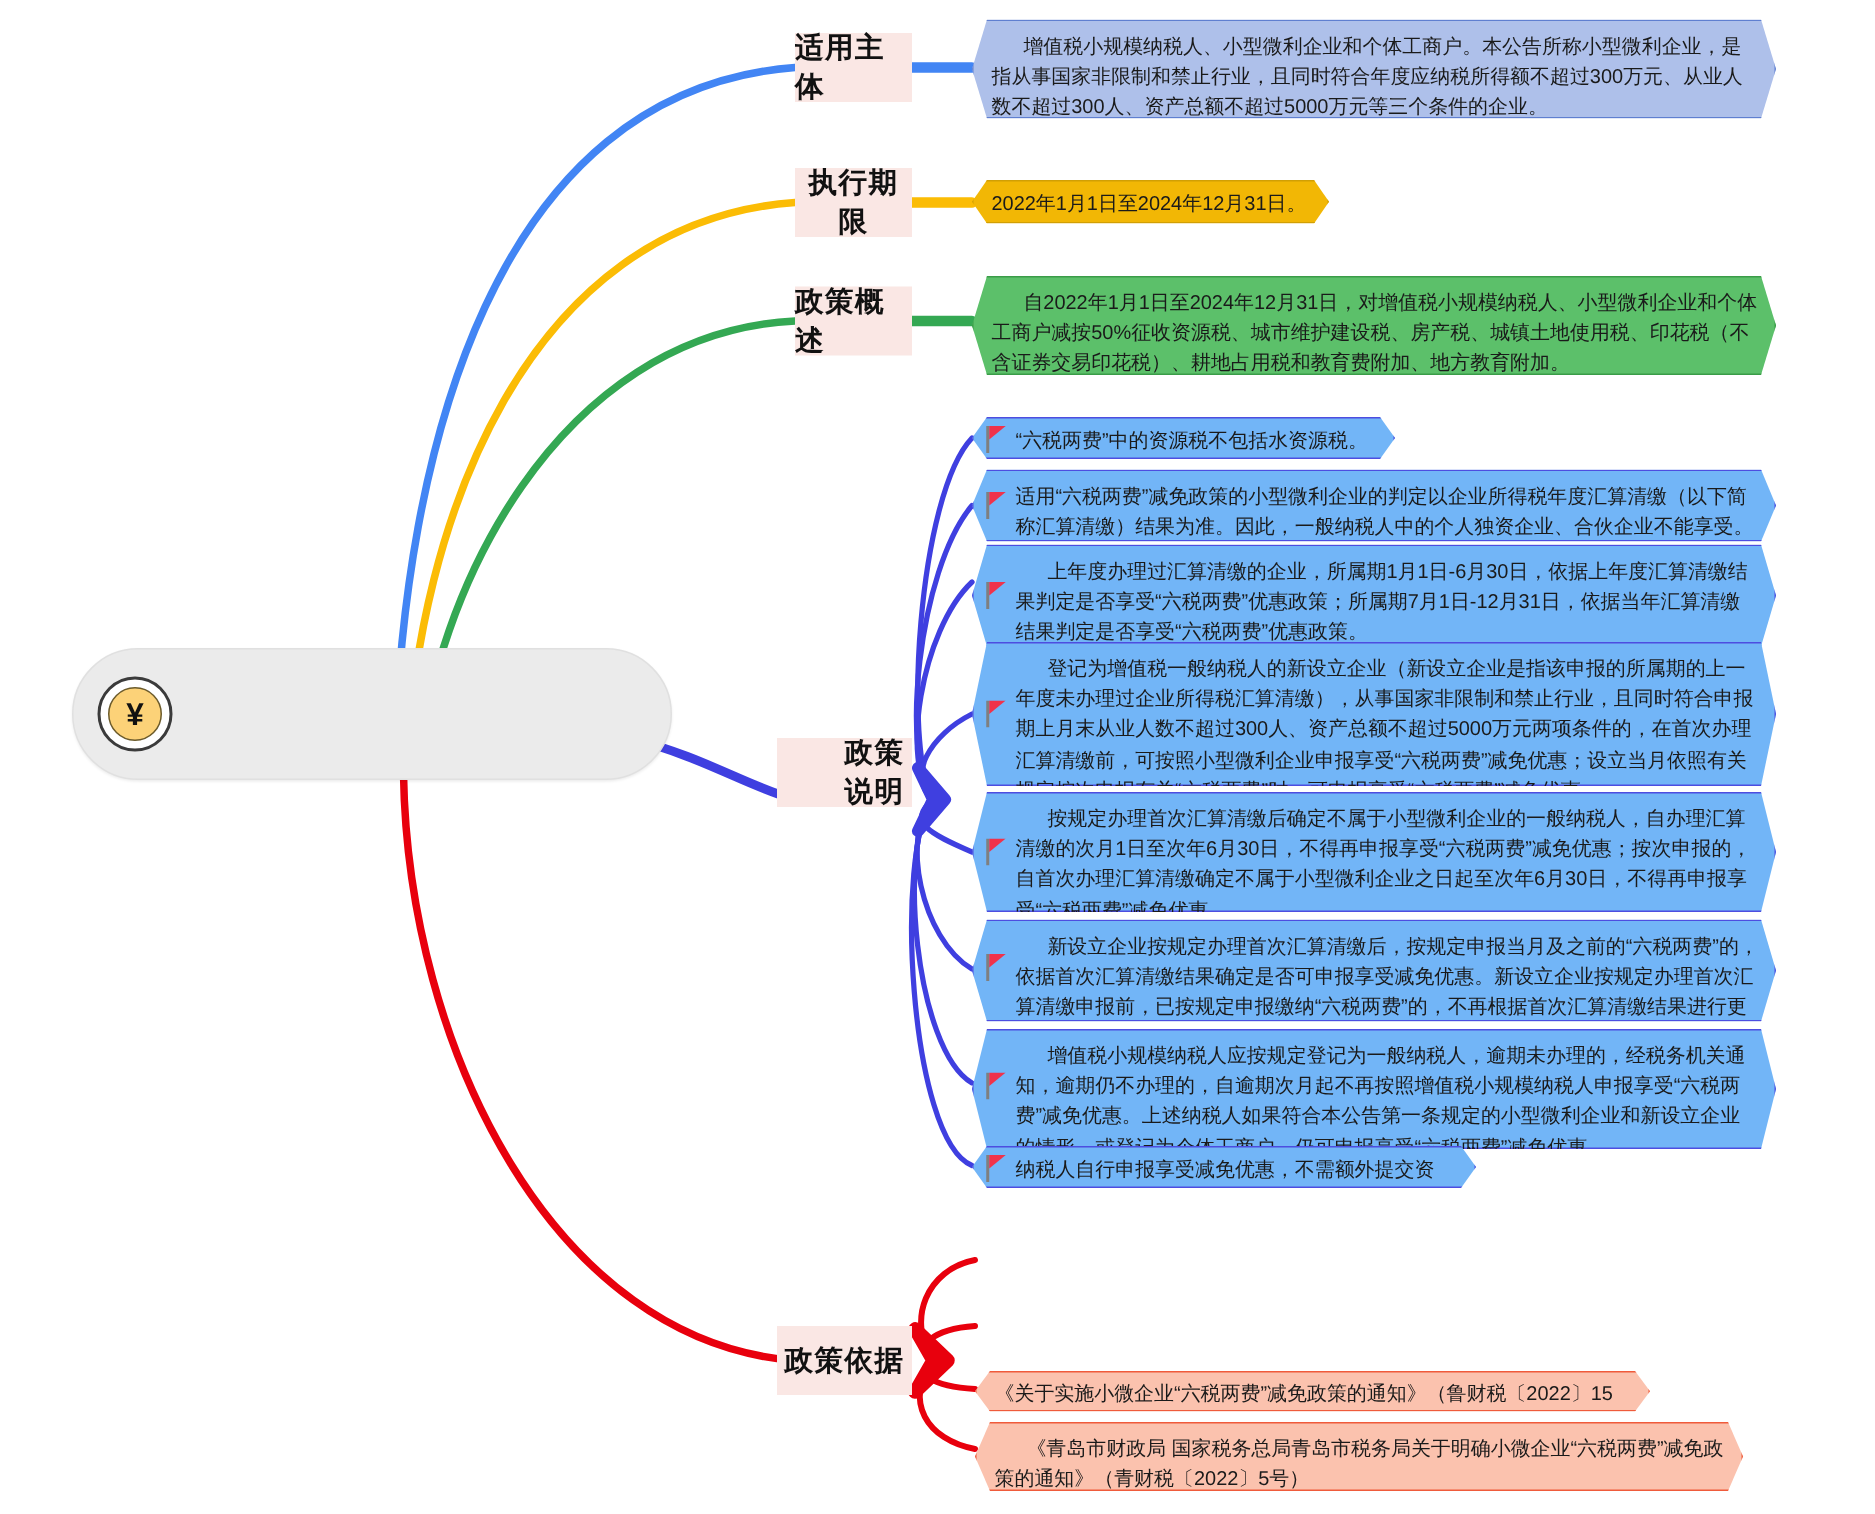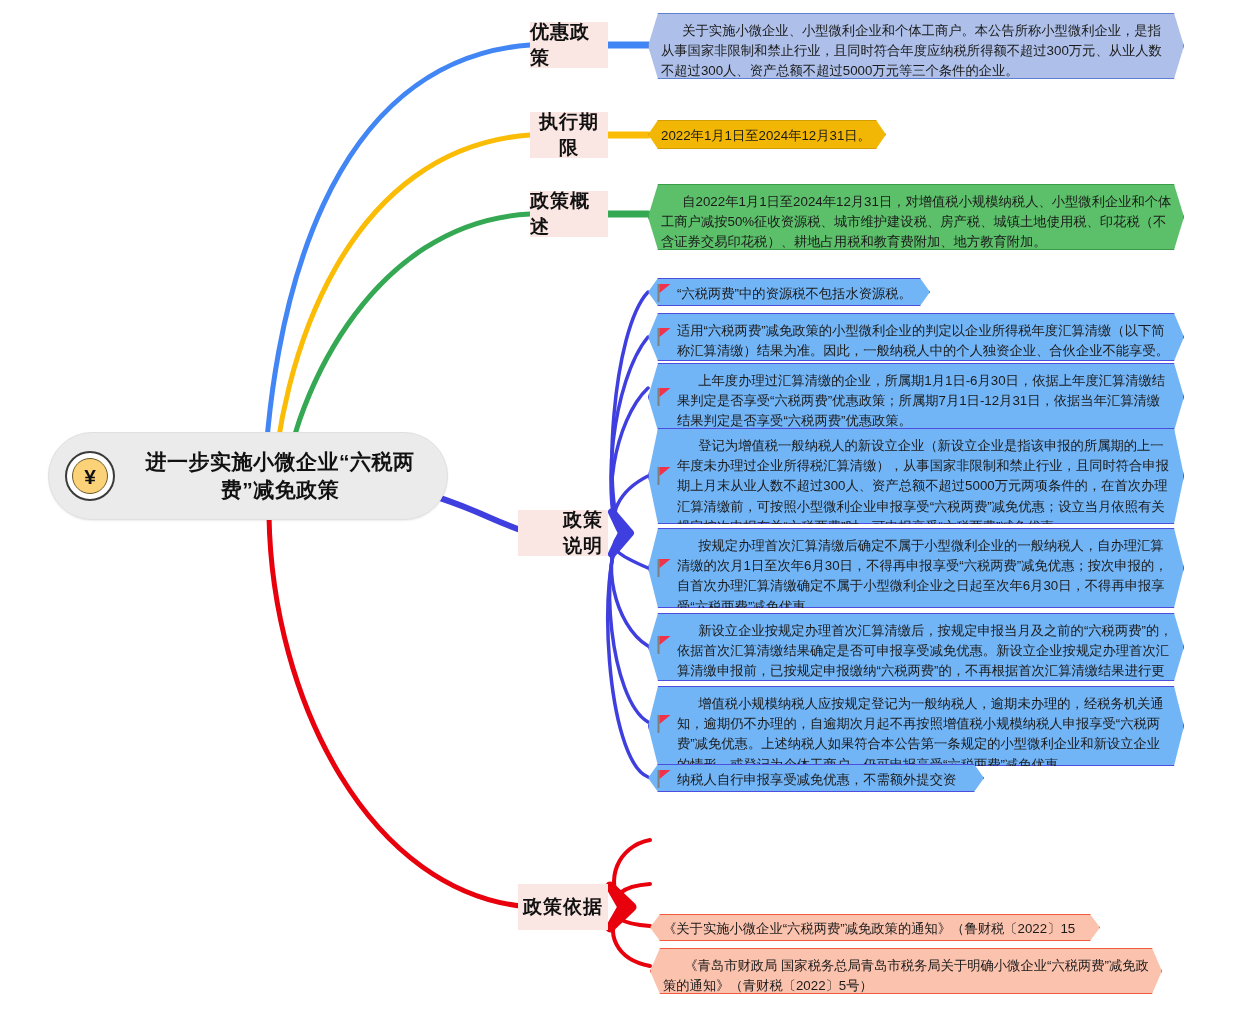--- a/index.html
+++ b/index.html
@@ -104,35 +104,34 @@
       <path d="M622,907 C608,916 622,924 650,926" stroke-width="4"></path>
       <path d="M622,907 C602,934 618,960 650,966" stroke-width="4"></path>
     </g>
     <path d="M610,886 L632,907 L610,928 L622,907 Z" fill="#e8000d" stroke="#e8000d" stroke-width="9" stroke-linejoin="round"></path>
   </svg>
 
   <div class="root-node">
     <div class="coin">
       <div class="coin-inner">¥</div>
     </div>
-    <div class="root-title">进一步实施小微企业“六税两费”减免政策</div>
-  </div>
-
-  <div class="branch-label" style="left:530px;top:22px;width:78px;height:46px;">优惠政策</div>
+  </div>
+
+  <div class="branch-label" style="left:530px;top:22px;width:78px;height:46px;">适用主体</div>
 
   <div class="branch-label" style="left:530px;top:112px;width:78px;height:46px;text-align:center;">执行期限</div>
 
   <div class="branch-label" style="left:530px;top:191px;width:78px;height:46px;">政策概述</div>
 
-  <div class="branch-label" style="left:518px;top:510px;width:90px;height:46px;padding-left:45px;">政策说明</div>
+  <div class="branch-label" style="left:518px;top:492px;width:90px;height:46px;padding-left:45px;">政策说明</div>
 
   <div class="branch-label" style="left:518px;top:884px;width:90px;height:46px;">政策依据</div>
 
   <div class="leaf leaf-blue-light indent" style="left:648px;top:13px;width:536px;height:66px;">
-    <span class="txt">关于实施小微企业、小型微利企业和个体工商户。本公告所称小型微利企业，是指从事国家非限制和禁止行业，且同时符合年度应纳税所得额不超过300万元、从业人数不超过300人、资产总额不超过5000万元等三个条件的企业。</span>
+    <span class="txt">增值税小规模纳税人、小型微利企业和个体工商户。本公告所称小型微利企业，是指从事国家非限制和禁止行业，且同时符合年度应纳税所得额不超过300万元、从业人数不超过300人、资产总额不超过5000万元等三个条件的企业。</span>
   </div>
 
   <div class="leaf leaf-amber" style="left:648px;top:120px;width:238px;height:29px;padding-top:5px;">
     <span class="txt">2022年1月1日至2024年12月31日。</span>
   </div>
 
   <div class="leaf leaf-green indent" style="left:648px;top:184px;width:536px;height:66px;">
     <span class="txt">自2022年1月1日至2024年12月31日，对增值税小规模纳税人、小型微利企业和个体工商户减按50%征收资源税、城市维护建设税、房产税、城镇土地使用税、印花税（不含证券交易印花税）、耕地占用税和教育费附加、地方教育附加。</span>
   </div>
 

